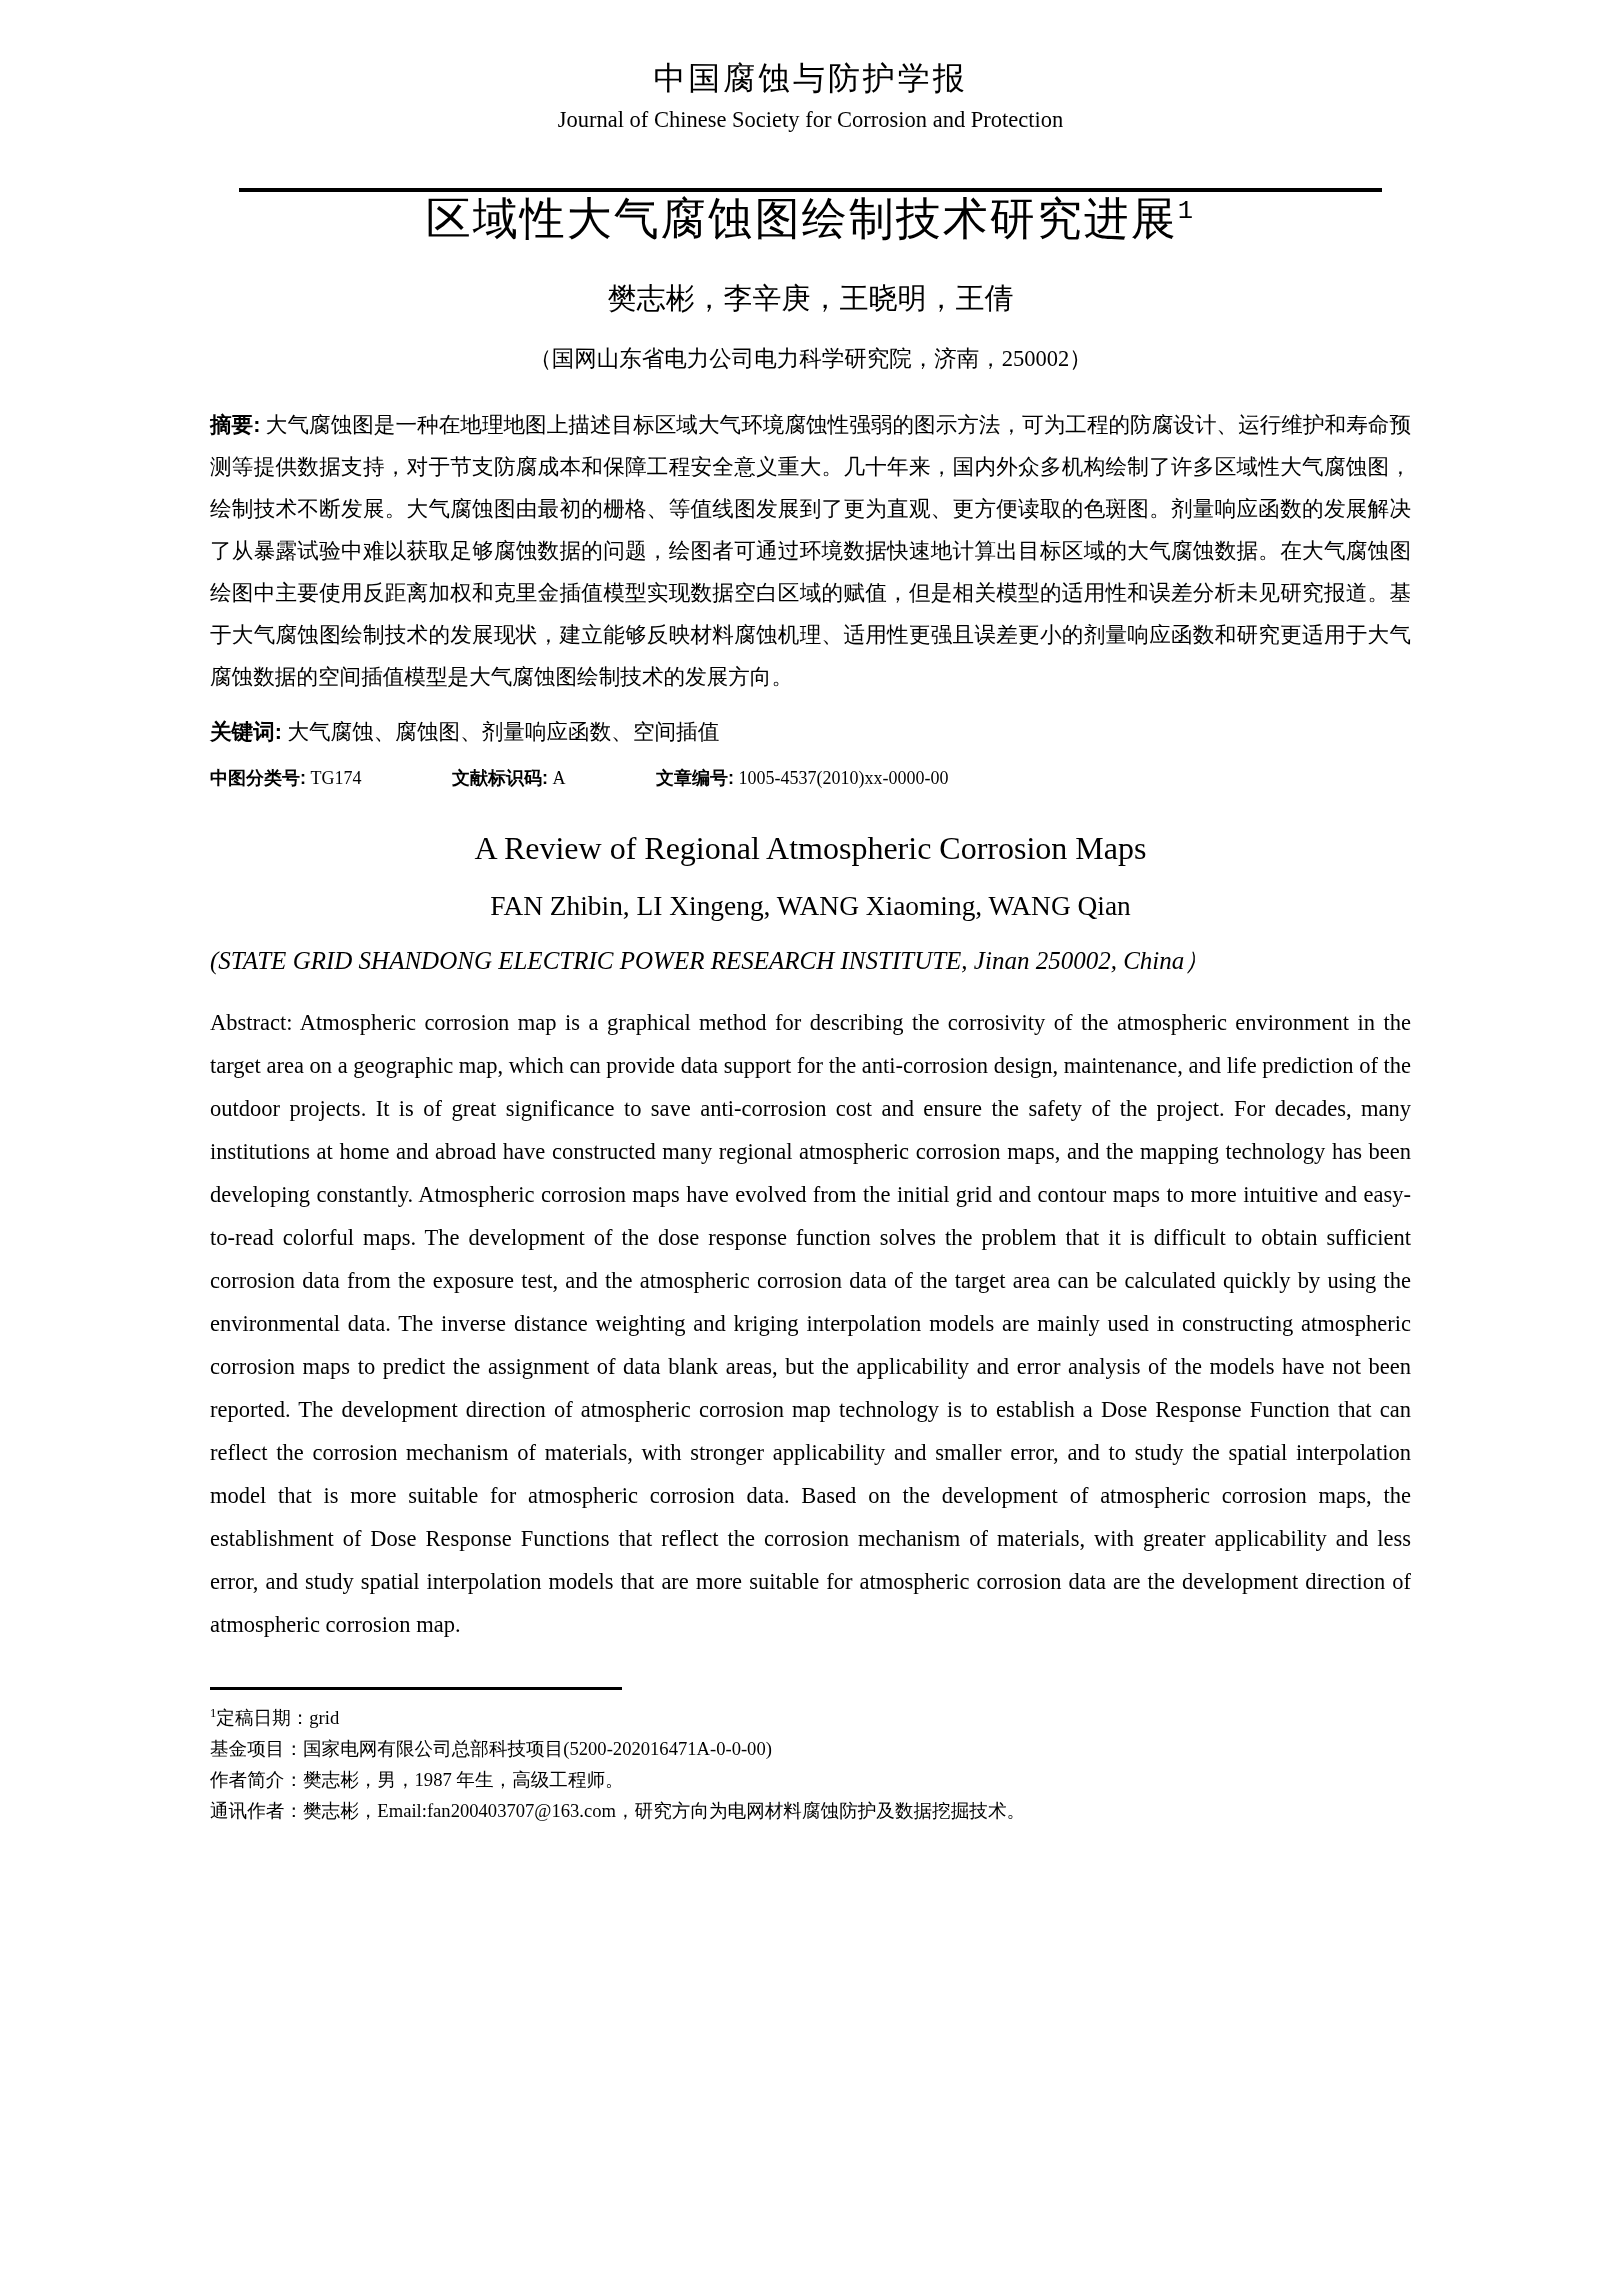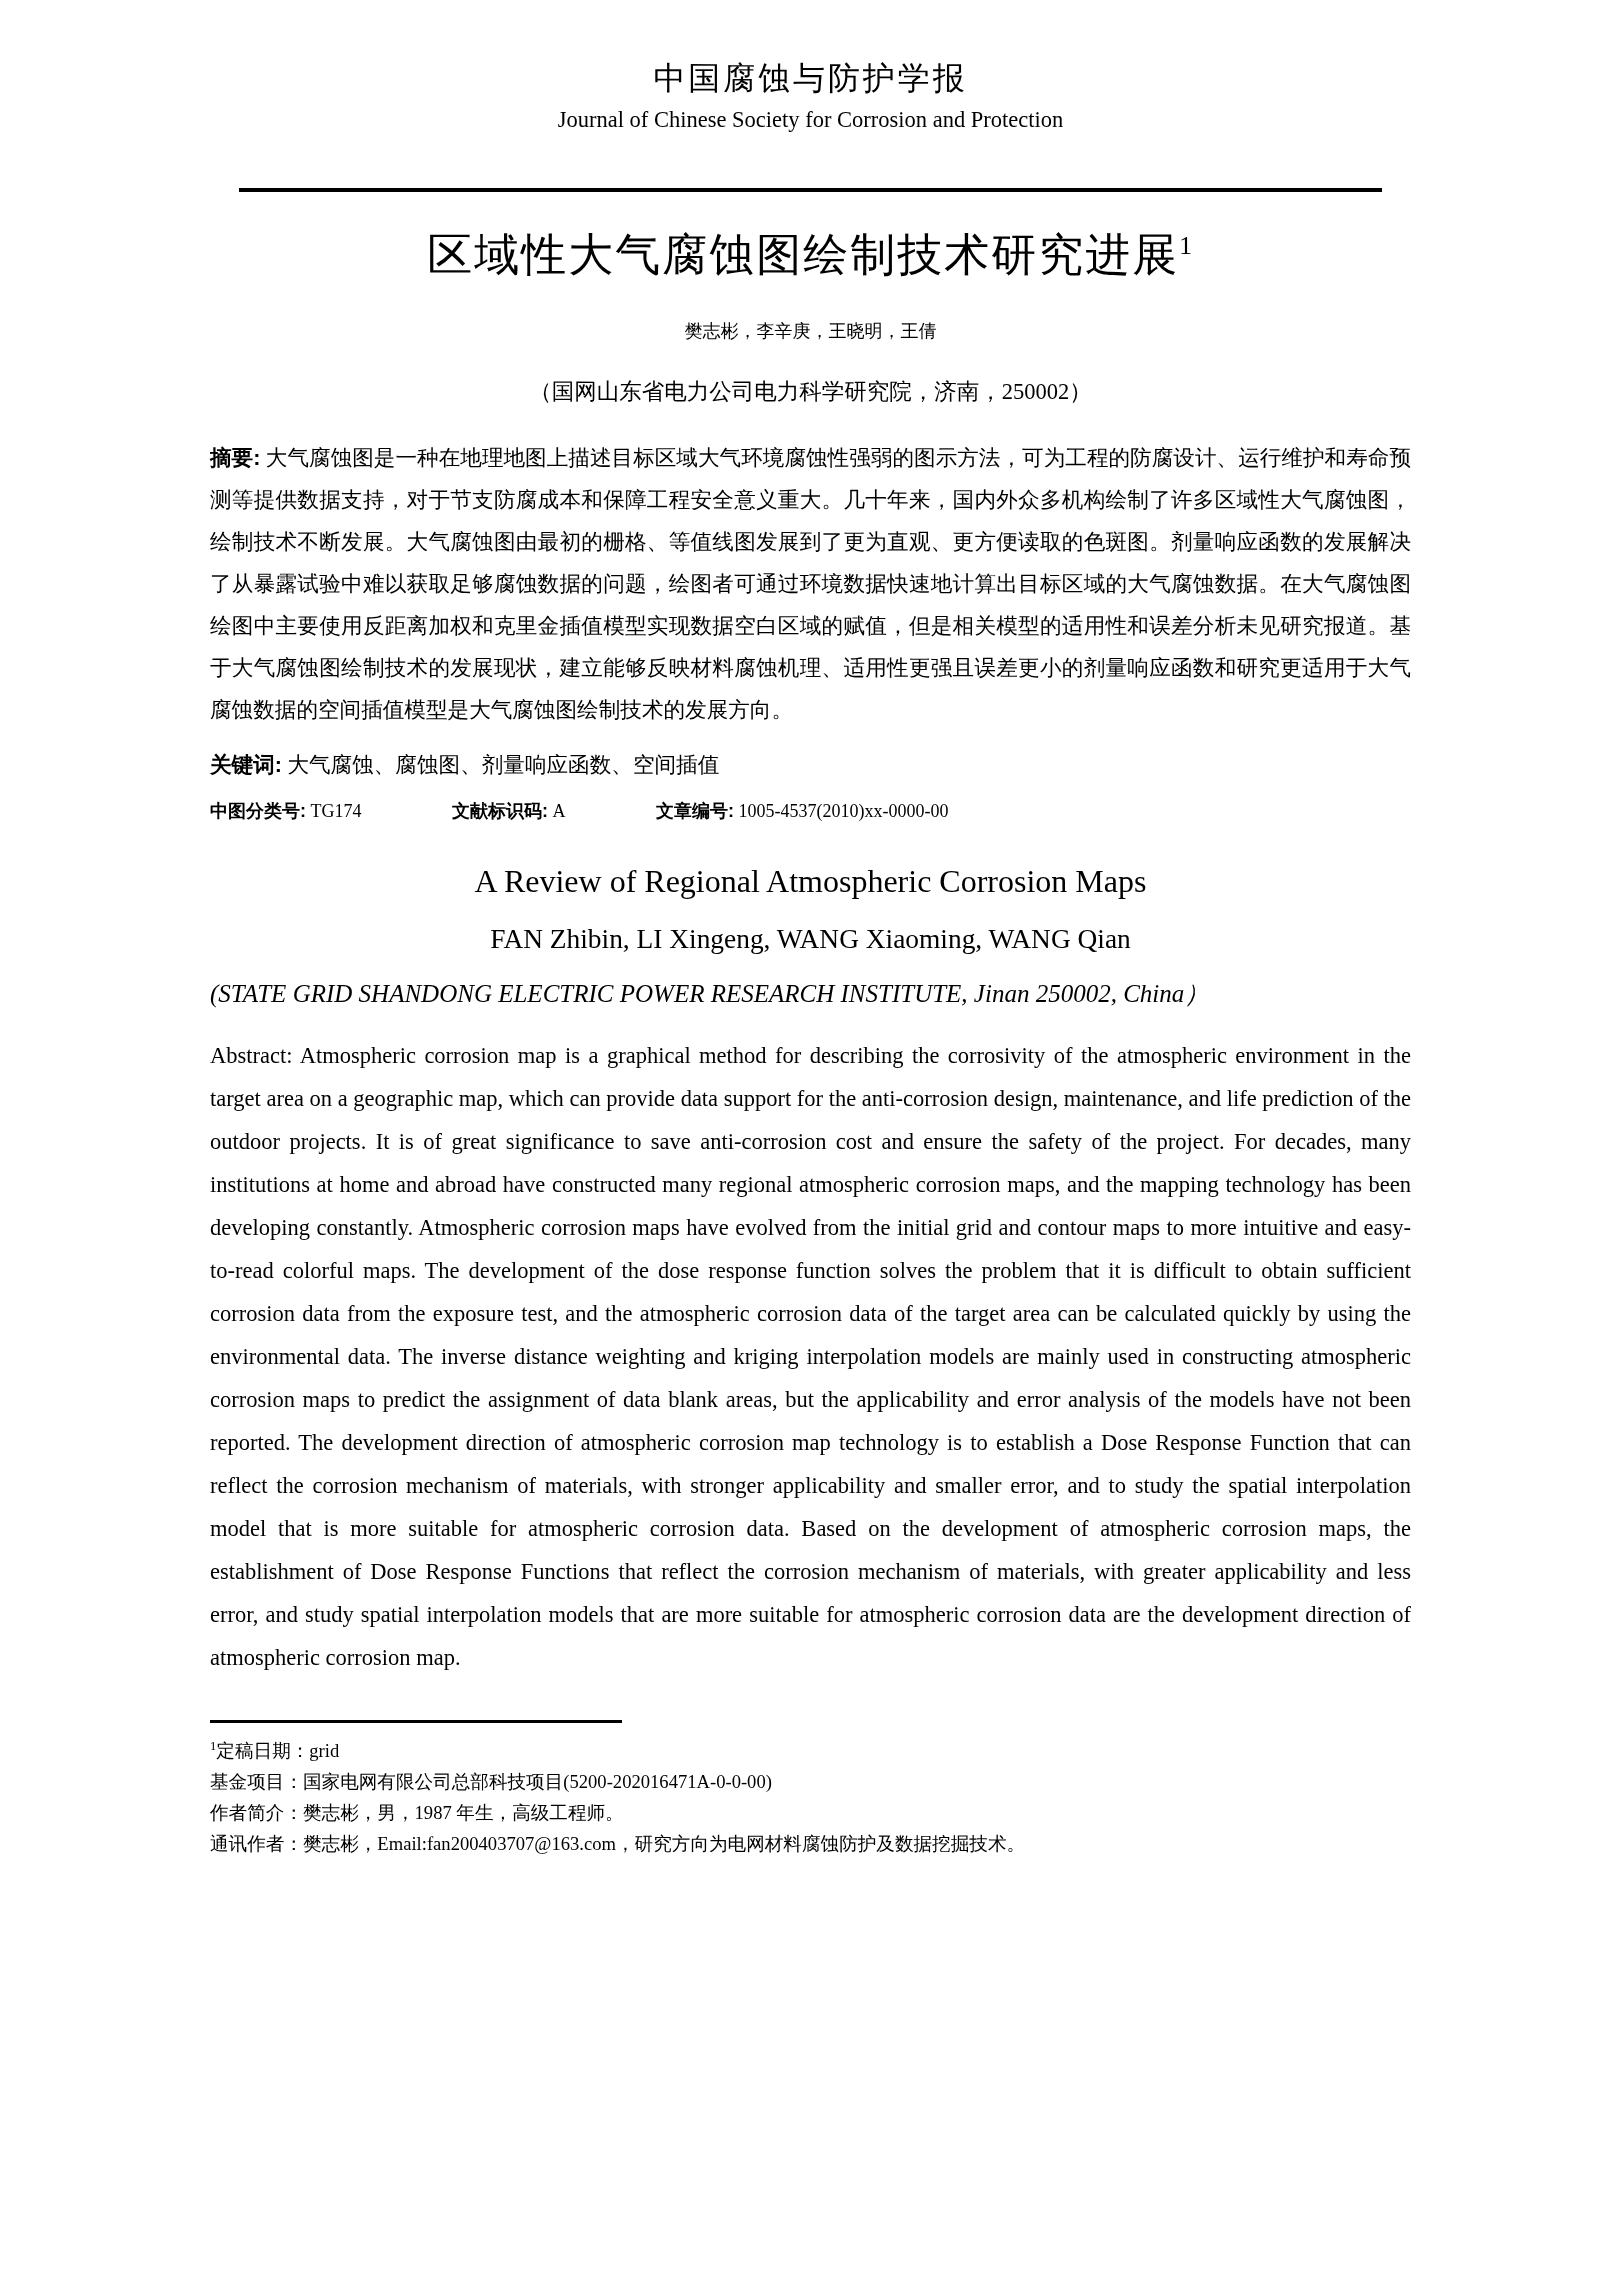--- a/index.html
+++ b/index.html
@@ -19,24 +19,24 @@
   .journal-en{
     text-align:center;font-size:22.5px;line-height:27.4px;margin-top:7.8px;
   }
   .header-rule{
     width:1143px;height:3.9px;background:#000;margin:55px auto 0 auto;
   }
 
   
   .title-cn{
     text-align:center;font-size:45px;line-height:61px;
-    margin-top:33px;letter-spacing:2px;
+    letter-spacing:2px;font-family:Liberation Mono, monospace;
   }
   .title-cn sup{font-size:25.5px;line-height:0;}
-  .authors-cn{text-align:center;font-size:18px;line-height:33px;margin-top:29px;}
+  .authors-cn{text-align:center;font-size:29px;line-height:33px;margin-top:29px;}
   .affil-cn{text-align:center;font-size:22.5px;line-height:29px;margin-top:29px;}
 
   
   .abstract-cn{
     margin-top:31px;font-size:21.6px;line-height:42px;
     text-align:justify;
   }
   .lbl-cn{
     font-weight:bold;
     font-family:"Liberation Sans","DejaVu Sans",sans-serif;

